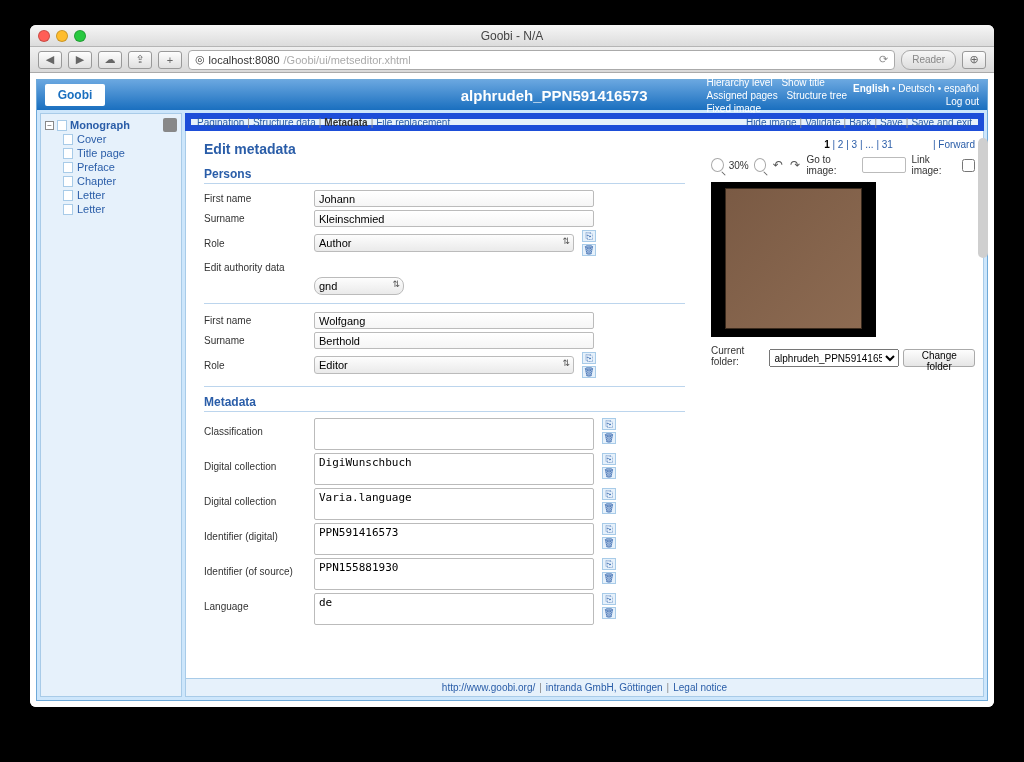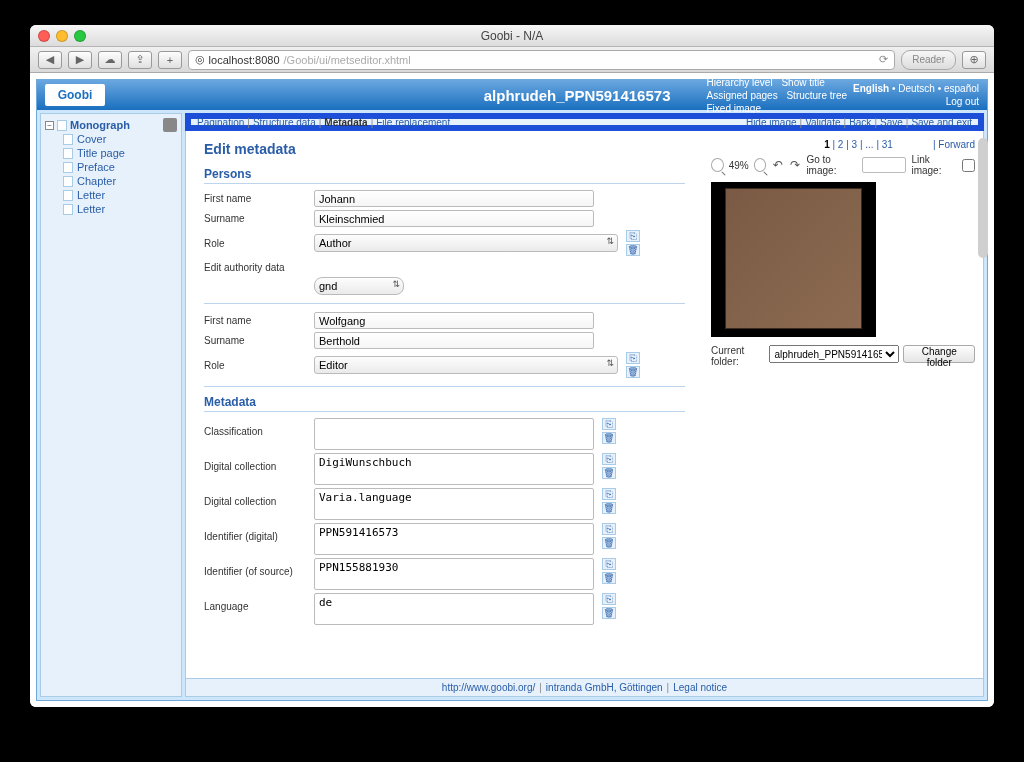--- a/index.html
+++ b/index.html
@@ -14,21 +14,21 @@
 .toolbar { height:26px; background: linear-gradient(#f0f0f0,#d9d9d9); border-bottom:1px solid #aaa; display:flex; align-items:center; padding:0 8px; gap:6px; }
 .tbtn2 { width:24px; height:18px; background:linear-gradient(#fdfdfd,#e0e0e0); border:1px solid #999; border-radius:3px; display:flex; align-items:center; justify-content:center; font-size:11px; color:#666;}
 .urlbar { flex:1; height:20px; background:#fff; border:1px solid #aaa; border-radius:4px; display:flex; align-items:center; padding:0 6px; gap:4px; font-size:11px; color:#333;}
 .urlbar .gray{color:#aaa}
 .readerbtn{height:20px;padding:0 10px;background:linear-gradient(#f6f6f6,#ddd);border:1px solid #aaa;border-radius:9px;font-size:10px;color:#888;display:flex;align-items:center;}
 .content{flex:1; position:relative; background:#fff; overflow:hidden;}
 .appframe{position:absolute; inset:6px; background:#cde6fb; border:1px solid #6ea9d9; display:flex; flex-direction:column;}
 .appheader{height:30px; background:linear-gradient(#6aa7e0,#1a6fbf); display:flex; align-items:center; color:#fff; padding:0 8px;}
 .logo{width:60px; height:22px; background:#fff; border-radius:2px; display:flex; align-items:center; justify-content:center; font-weight:bold; color:#1a6fbf; font-size:12px; margin-right:12px;}
 .apptitle{flex:0 0 auto; margin:0 auto; font-size:15px; font-weight:bold;}
-.headerlinks{display:flex; flex-direction:column; font-size:10px; line-height:1.3; margin-left:36px;}
+.headerlinks{display:flex; flex-direction:column; font-size:10px; line-height:1.3; margin-left:59px;}
 .headerlinks a{color:#fff; text-decoration:none; margin-right:6px;}
 .langbox{margin-left:auto; text-align:right; font-size:10px; line-height:1.3;}
 .langbox .b{font-weight:bold}
 .appbody{flex:1; display:flex; overflow:hidden;}
 .sidebar{width:142px; background:#e6f1fb; border:1px solid #a8cbe8; margin:3px; padding:4px; font-size:11px;}
 .treeitem{display:flex; align-items:center; gap:3px; padding:1px 0;}
 .treeicon{display:inline-block;width:9px;height:9px;border:1px solid #888;font-size:8px;line-height:7px;text-align:center;color:#555;background:#fff;}
 .treetext{color:#2a5da8;}
 .treetext.bold{font-weight:bold;}
 .pageicon{width:10px;height:11px;border:1px solid #a8cbe8;background:#fff;display:inline-block;}
@@ -41,40 +41,40 @@
 .tabs .sep{margin:0 3px;color:#888}
 .tabs .active{font-weight:bold;color:#333}
 .tabs .right{margin-left:auto}
 .editor{flex:1; background:#fff; border:1px solid #a8cbe8; border-top:none; display:flex; overflow:hidden;}
 .form{flex:1; padding:10px 18px; overflow:auto;}
 .h1{color:#2a5da8; font-size:14px; font-weight:bold; margin-bottom:10px;}
 .h2{color:#2a5da8; font-size:12px; font-weight:bold; margin:8px 0 6px 0; border-bottom:1px solid #bcd5ed; padding-bottom:2px;}
 .row{display:flex; align-items:center; margin:3px 0;}
 .lbl{width:110px; font-size:10px; color:#333;}
 .inp{width:280px; height:17px; border:1px solid #bbb; border-radius:2px; padding:0 4px; font-size:11px; background:linear-gradient(#fff,#f5f5f5);}
-.sel{width:304px; height:18px; border:1px solid #bbb; border-radius:3px; padding:0 4px; font-size:11px; background:linear-gradient(#fdfdfd,#eaeaea); appearance:none; position:relative;}
+.sel{width:260px; height:18px; border:1px solid #bbb; border-radius:3px; padding:0 4px; font-size:11px; background:linear-gradient(#fdfdfd,#eaeaea); appearance:none; position:relative;}
 .selwrap{position:relative; display:inline-block;}
 .selwrap::after{content:"⇅"; position:absolute; right:4px; top:2px; font-size:9px; color:#555; pointer-events:none;}
 .sel.sm{width:90px;border-radius:8px;}
 .iconcol{display:flex; flex-direction:column; gap:2px; margin-left:8px;}
 .smicon{width:14px; height:12px; border:1px solid #a8cbe8; background:#e6f1fb; display:flex; align-items:center; justify-content:center; font-size:9px; color:#2a5da8; cursor:pointer;}
 .texta{width:280px; height:32px; border:1px solid #bbb; border-radius:2px; padding:2px 4px; font-size:11px; resize:none;}
 .divider{border-top:1px solid #bcd5ed; margin:8px 0;}
 .subhead{font-size:10px; color:#333; margin:6px 0 4px 0;}
 .imgpanel{width:280px; padding:8px; font-size:10px; color:#333;}
 .pager{text-align:right; color:#2a5da8; margin-bottom:4px;}
 .pager .cur{font-weight:bold; color:#000;}
 .imgtools{display:flex; align-items:center; gap:5px; margin-bottom:6px;}
 .mag{width:14px;height:14px;border:1px solid #aaa;border-radius:50%;position:relative;background:#fff;cursor:pointer;}
 .mag::after{content:"";position:absolute;right:-3px;bottom:-3px;width:5px;height:1px;background:#666;transform:rotate(45deg);}
 .rot{width:14px;height:14px;font-size:12px;color:#555;display:flex;align-items:center;justify-content:center;cursor:pointer;}
 .gotoi{height:16px; width:44px; border:1px solid #bbb; border-radius:2px;}
 .imgbox{width:165px; height:155px; background:#000; margin-bottom:8px; position:relative;}
 .imgbook{position:absolute; inset:6px 14px 8px 14px; background:linear-gradient(135deg,#7a5a44,#8d6b52); border:1px solid #3a2a1d;}
-.folderrow{display:flex; align-items:flex-start; gap:4px; margin-top:4px;}
+.folderrow{display:flex; align-items:flex-end; gap:4px; margin-top:4px;}
 .folderrow select{width:130px; height:18px; font-size:10px;}
 .chbtn{height:18px; padding:0 8px; background:linear-gradient(#fdfdfd,#e5e5e5); border:1px solid #aaa; border-radius:3px; font-size:10px;}
 .footer{height:18px; background:#e6f1fb; border:1px solid #a8cbe8; border-top:none; display:flex; align-items:center; justify-content:center; font-size:10px; color:#2a5da8;}
 .footer .sep{margin:0 4px;color:#888}
 .rscroll{position:absolute;right:6px;top:65px;bottom:24px;width:10px;}
 .rscroll .thumb{position:absolute;top:0;height:120px;left:0;right:0;background:#cfcfcf;border-radius:5px;}
 </style>
 </head>
 <body>
 
@@ -290,21 +290,21 @@
               <div class="pager">
                 <span class="cur">1</span> | 
                 <span>2</span> | 
                 <span>3</span> | 
                 <span>...</span> | 
                 <span>31</span>
                 <span style="float:right;margin-left:40px">| <span>Forward</span></span>
               </div>
               <div class="imgtools">
                 <div class="mag"></div>
-                <span>49%</span>
+                <span>30%</span>
                 <div class="mag"></div>
                 <div class="rot">↶</div>
                 <div class="rot">↷</div>
                 <span>Go to image:</span>
                 <input class="gotoi" style="">
                 <span>Link image:</span>
                 <input type="checkbox" style="">
               </div>
               <div class="imgbox">
                     <div class="imgbook"></div>

